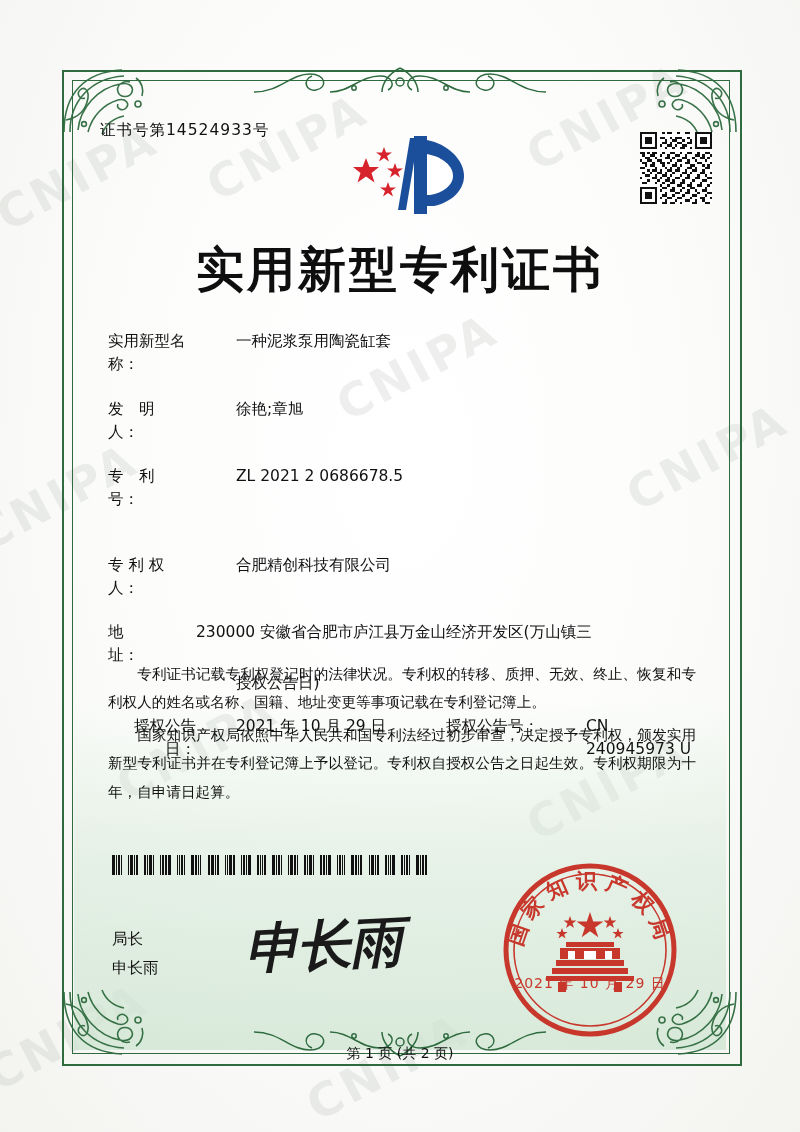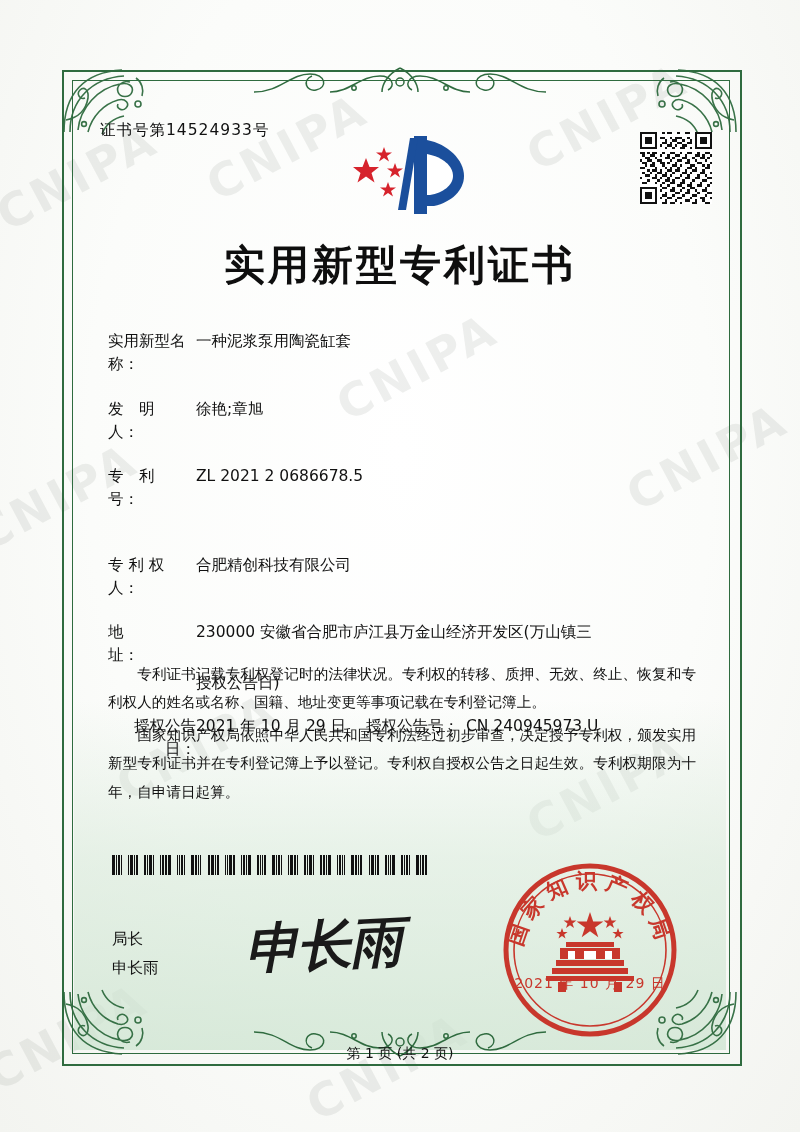--- a/index.html
+++ b/index.html
@@ -48,25 +48,25 @@
 
   
   .logo{position:absolute;left:348px;top:130px;width:120px;height:90px;}
 
   
   .qr{position:absolute;left:640px;top:132px;width:72px;height:72px;background:#fff;}
 
   .title{
     position:absolute;left:0;top:118px;width:600px;text-align:center;
     font-family:Liberation Mono, monospace;
-    font-size:41px;font-weight:bold;color:#0e0e0e;letter-spacing:3px;
+    font-size:48px;font-weight:bold;color:#0e0e0e;letter-spacing:3px;
   }
 
   .fields{position:absolute;left:8px;top:210px;width:592px;font-size:15.5px;color:#111;}
-  .row{display:flex;margin-bottom:21px;line-height:1.5;}
+  .row{display:flex;margin-bottom:21px;line-height:1.5;gap:40px;}
   .lbl{width:88px;flex:0 0 88px;letter-spacing:0px;}
   .val{flex:1;}
   .row2{display:flex;margin-bottom:21px;line-height:1.5;}
   .val-wrap{flex:1;}
 
   .para{
     position:absolute;left:8px;top:540px;width:588px;font-size:14.6px;
     color:#111;line-height:1.95;text-align:justify;
   }
   .para p{margin:0 0 4px 0;text-indent:2em;}

